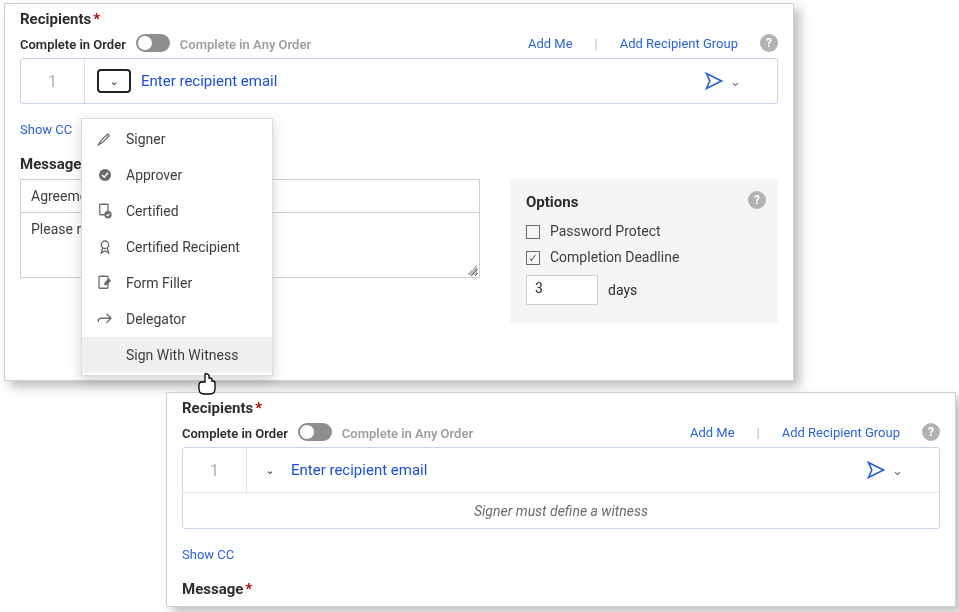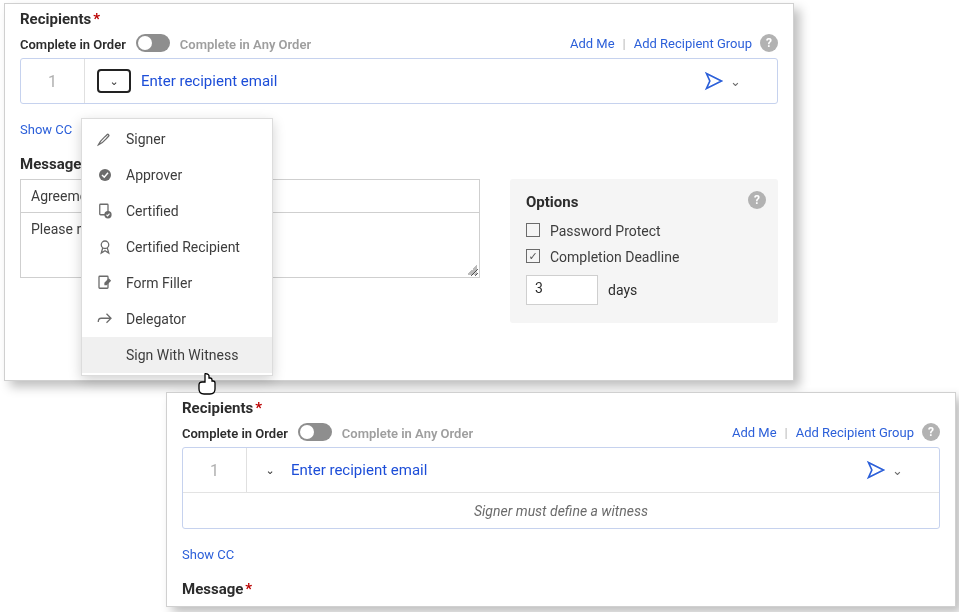--- a/index.html
+++ b/index.html
@@ -8,21 +8,21 @@
 .panel { position: absolute; background: #fff; border: 1px solid #d0d0d0; box-shadow: 6px 6px 10px rgba(0,0,0,0.25); padding: 6px 15px 10px 15px; }
 .panel1 { left: 4px; top: 3px; width: 790px; height: 378px; }
 .panel2 { left: 166px; top: 392px; width: 790px; height: 215px; }
 
 .section-title { font-weight: 700; font-size: 15px; margin-bottom: 6px; }
 .req { color: #b00; margin-left: 2px; }
 
 .order-row { display: flex; align-items: center; gap: 10px; margin-bottom: 6px; }
 .order-left { display: flex; align-items: flex-end; gap: 10px; font-size: 13px; font-weight: 600; }
 .order-label-off { color: #9e9e9e; font-weight: 600; }
-.order-right { margin-left: auto; display: flex; align-items: center; gap: 8px; font-size: 13px; }
+.order-right { margin-left: auto; display: flex; align-items: center; gap: 22px; font-size: 13px; }
 
 .toggle-track { width: 34px; height: 18px; border-radius: 10px; background: #8e8e8e; position: relative; }
 .toggle-knob { position: absolute; left: 2px; top: 2px; width: 14px; height: 14px; border-radius: 50%; background: #fff; }
 
 .link { color: #2b5fd9; cursor: pointer; }
 .sep { color: #b9b9b9; }
 .help-icon { width: 18px; height: 18px; border-radius: 50%; background: #b2b2b2; color: #fff; display: inline-flex; align-items: center; justify-content: center; font-size: 12px; font-weight: 700; }
 
 .recip-box { border: 1px solid #c6d2ee; border-radius: 3px; overflow: hidden; }
 .recip-row { display: flex; align-items: center; height: 44px; }
@@ -43,21 +43,21 @@
 .message-label { margin-top: 18px; font-weight: 700; font-size: 15px; }
 .msg-wrap { display:flex; gap: 30px; margin-top: 6px; }
 .msg-box { width: 460px; }
 .msg-subject { border: 1px solid #cfcfcf; padding: 8px 10px; font-size: 14px; color: #3d3d3d; border-bottom: none; }
 .msg-body { border: 1px solid #cfcfcf; padding: 8px 10px; font-size: 14px; color: #3d3d3d; height: 66px; resize: both; overflow:auto; position:relative; }
 .msg-body::after { content:""; position:absolute; right:2px; bottom:2px; width:10px; height:10px; background: linear-gradient(135deg, transparent 50%, #bbb 50%); }
 
 .options-card { flex:1; background: #f5f5f5; border-radius: 3px; padding: 14px 16px 18px 16px; position: relative; }
 .options-title { font-weight: 700; font-size: 15px; margin-bottom: 12px; }
 .options-help { position:absolute; right:12px; top:12px; }
-.opt-row { display:flex; align-items:flex-start; gap:10px; margin-bottom: 10px; font-size: 14px; color: #3d3d3d; }
+.opt-row { display:flex; align-items:flex-end; gap:10px; margin-bottom: 10px; font-size: 14px; color: #3d3d3d; }
 .chk { width: 14px; height: 14px; border: 1.5px solid #6b6b6b; display:inline-flex; align-items:center; justify-content:center; font-size: 11px; color:#555; }
 .chk.checked::after { content:"✓"; }
 .days-row { display:flex; align-items:center; gap:10px; margin-top: 4px; }
 .days-input { width: 72px; height: 30px; border: 1px solid #cfcfcf; background:#fff; padding: 4px 8px; font-size: 14px; }
 
 .files-row { margin-top: 16px; display:flex; align-items:center; }
 .files-label { font-weight:700; font-size:15px; }
 .add-files { margin-left:auto; color:#2b5fd9; font-size:13px; }
 
 .dropdown { position: absolute; left: 76px; top: 114px; width: 192px; background: #fff; border: 1px solid #dcdcdc; box-shadow: 0 4px 12px rgba(0,0,0,0.18); z-index: 50; padding: 2px 0; }

